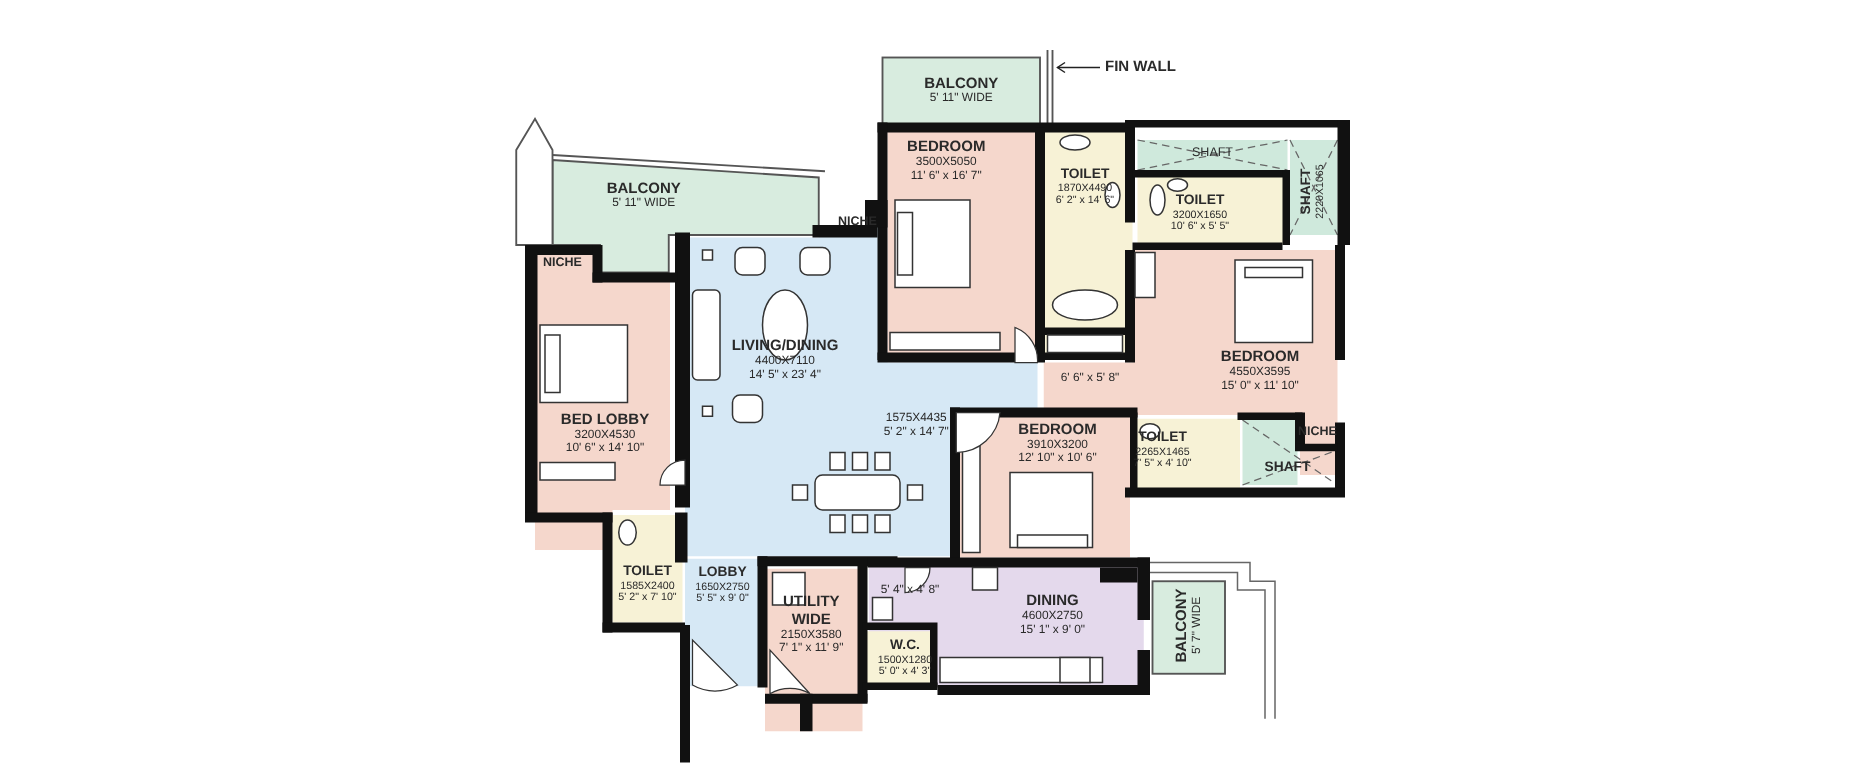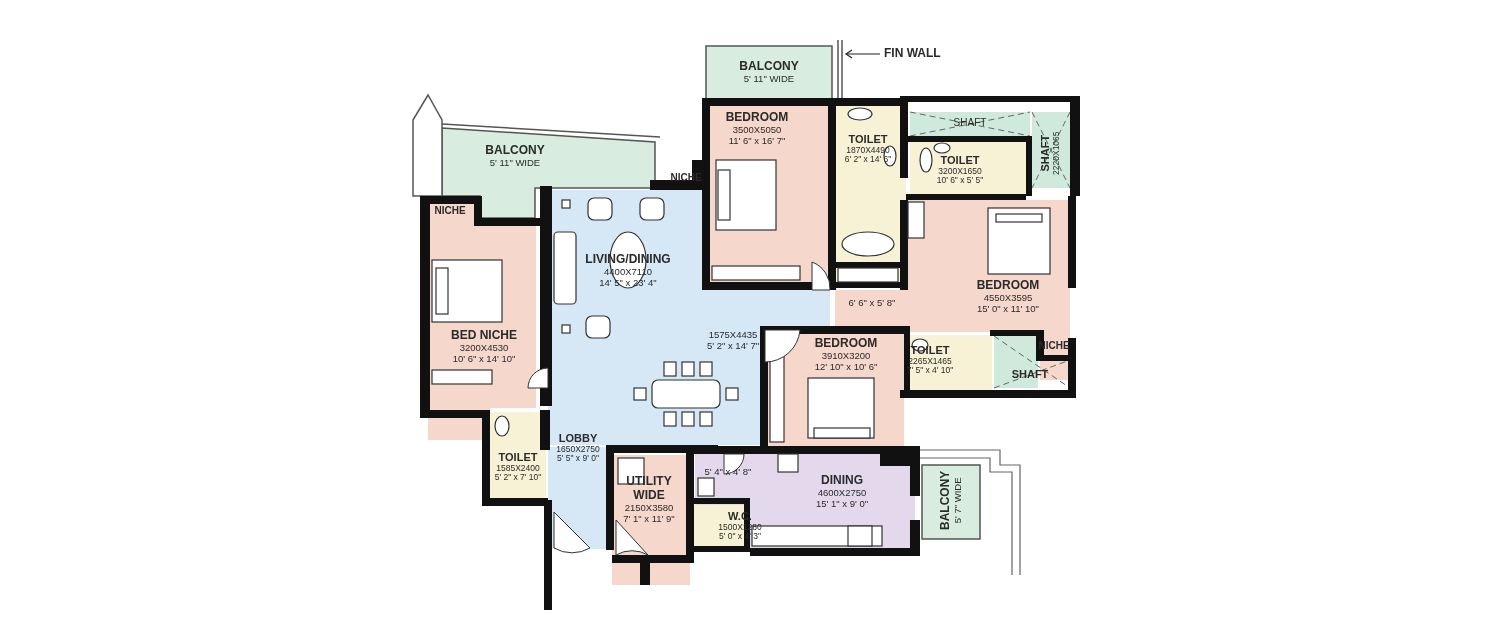--- a/index.html
+++ b/index.html
@@ -257,65 +257,65 @@
   <span class="d">3910X3200</span>
   <span class="d">12' 10" x 10' 6"</span>
 </div>
 
 <div class="lbl small" style="left:902px;top:344px;width:56px;">
   <span class="n">TOILET</span>
   <span class="d">2265X1465</span>
   <span class="d">7' 5" x 4' 10"</span>
 </div>
 
-<div class="lbl" style="left:568px;top:253px;width:120px;">
+<div class="lbl" style="left:568px;top:270px;width:120px;">
   <span class="n">LIVING/DINING</span>
   <span class="d">4400X7110</span>
   <span class="d">14' 5" x 23' 4"</span>
 </div>
 
 <div class="lbl" style="left:688px;top:330px;width:90px;">
   <span class="d">1575X4435</span>
   <span class="d">5' 2" x 14' 7"</span>
 </div>
 
 <div class="lbl small" style="left:666px;top:172px;width:40px;">
   <span class="d" style="font-weight:bold;font-size:10px;">NICHE</span>
 </div>
 
 <div class="lbl small" style="left:430px;top:205px;width:40px;">
   <span class="d" style="font-weight:bold;font-size:10px;">NICHE</span>
 </div>
 
 <div class="lbl" style="left:434px;top:329px;width:100px;">
-  <span class="n">BED NICHE</span>
+  <span class="n">BED LOBBY</span>
   <span class="d">3200X4530</span>
   <span class="d">10' 6" x 14' 10"</span>
 </div>
 
 <div class="lbl small" style="left:488px;top:451px;width:60px;">
   <span class="n">TOILET</span>
   <span class="d">1585X2400</span>
   <span class="d">5' 2" x 7' 10"</span>
 </div>
 
-<div class="lbl small" style="left:546px;top:432px;width:64px;text-align:center;">
+<div class="lbl small" style="left:546px;top:452px;width:64px;text-align:center;">
   <span class="n">LOBBY</span>
   <span class="d">1650X2750</span>
   <span class="d">5' 5" x 9' 0"</span>
 </div>
 
 <div class="lbl" style="left:612px;top:475px;width:74px;">
   <span class="n">UTILITY</span>
   <span class="n">WIDE</span>
   <span class="d">2150X3580</span>
   <span class="d">7' 1" x 11' 9"</span>
 </div>
 
-<div class="lbl small" style="left:712px;top:510px;width:56px;">
+<div class="lbl small" style="left:696px;top:510px;width:56px;">
   <span class="n">W.C.</span>
   <span class="d">1500X1280</span>
   <span class="d">5' 0" x 4' 3"</span>
 </div>
 
 <div class="lbl" style="left:698px;top:467px;width:60px;">
   <span class="d">5' 4" x 4' 8"</span>
 </div>
 
 <div class="lbl" style="left:790px;top:474px;width:104px;">

